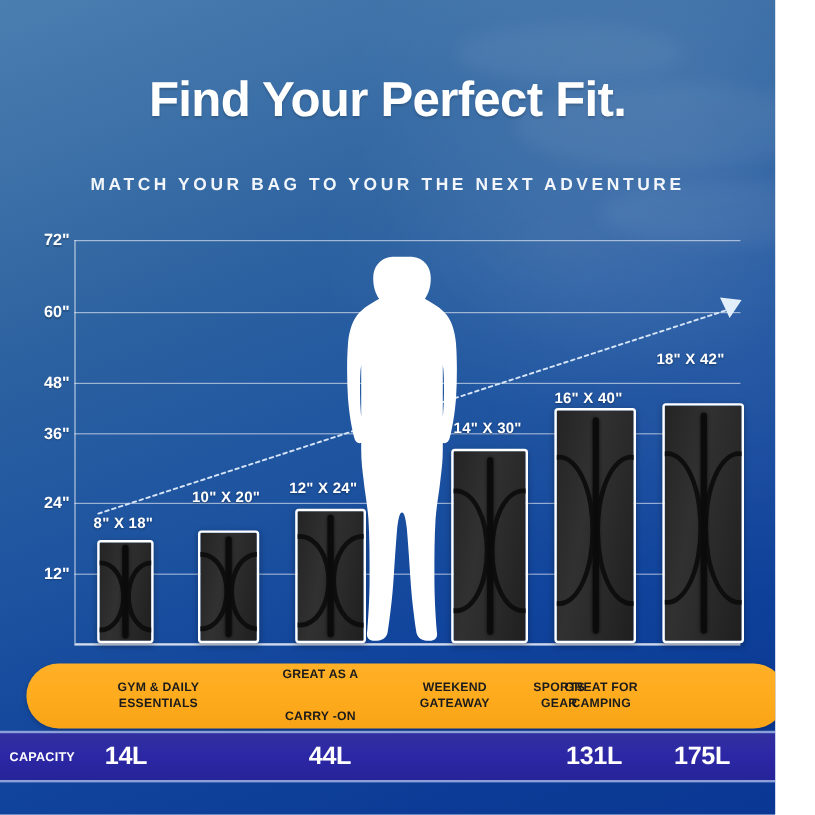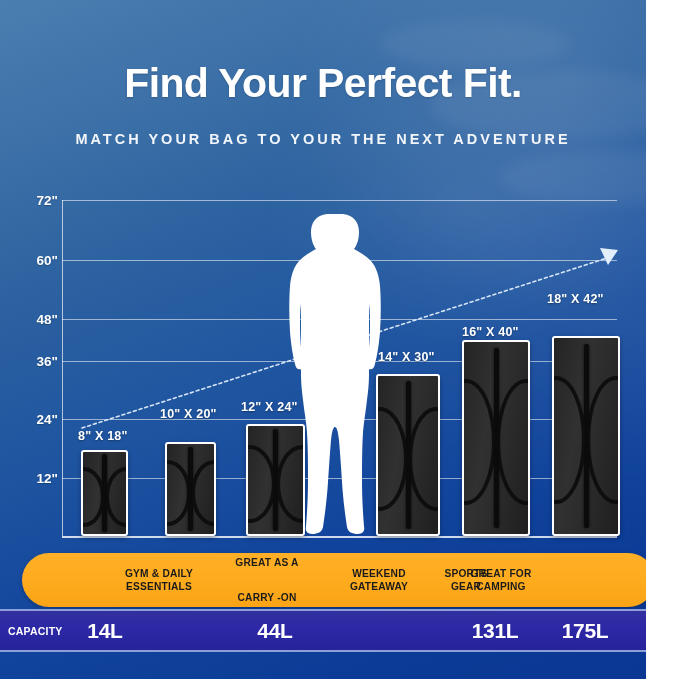--- a/index.html
+++ b/index.html
@@ -25,21 +25,21 @@
   .title {
     position: absolute; left: 0; right: 0; top: 60px;
     text-align: center;
     color: #ffffff;
     font-size: 41px;
     font-weight: bold;
     letter-spacing: -0.6px;
     text-shadow: 0 1px 2px rgba(0,0,0,0.18);
   }
   .subtitle {
-    position: absolute; left: 0; right: 0; top: 131px;
+    position: absolute; left: 0; right: 0; top: 146px;
     text-align: center;
     color: #f2f6fb;
     font-size: 14.5px;
     font-weight: bold;
     letter-spacing: 3.0px;
   }
 
   
   #chart { position: absolute; left: 0; top: 0; width: 679px; height: 679px; }
 
@@ -287,21 +287,21 @@
                  C98,104 98,88 97,74
                  C96,63 93,54 87,48
                  C82,43 76,40 71,37
                  C74,33 76,27 76,20
                  C76,11 71,3 60,2 Z"></path>
       </g>
     </svg>
   </div>
 
   <div class="use-band">
-    <div class="use-cell" style="left:74px; width:126px;align-items:center;">
+    <div class="use-cell" style="left:47px; width:126px;align-items:center;">
       <span>GYM &amp; DAILY</span>
       <span>ESSENTIALS</span>
     </div>
     <div class="use-cell" style="left:188px; width:114px;gap:22px;">
       <span>GREAT AS A</span>
       <span>CARRY -ON</span>
     </div>
     <div class="use-cell" style="left:300px; width:114px;">
       <span>WEEKEND</span>
       <span>GATEAWAY</span>

